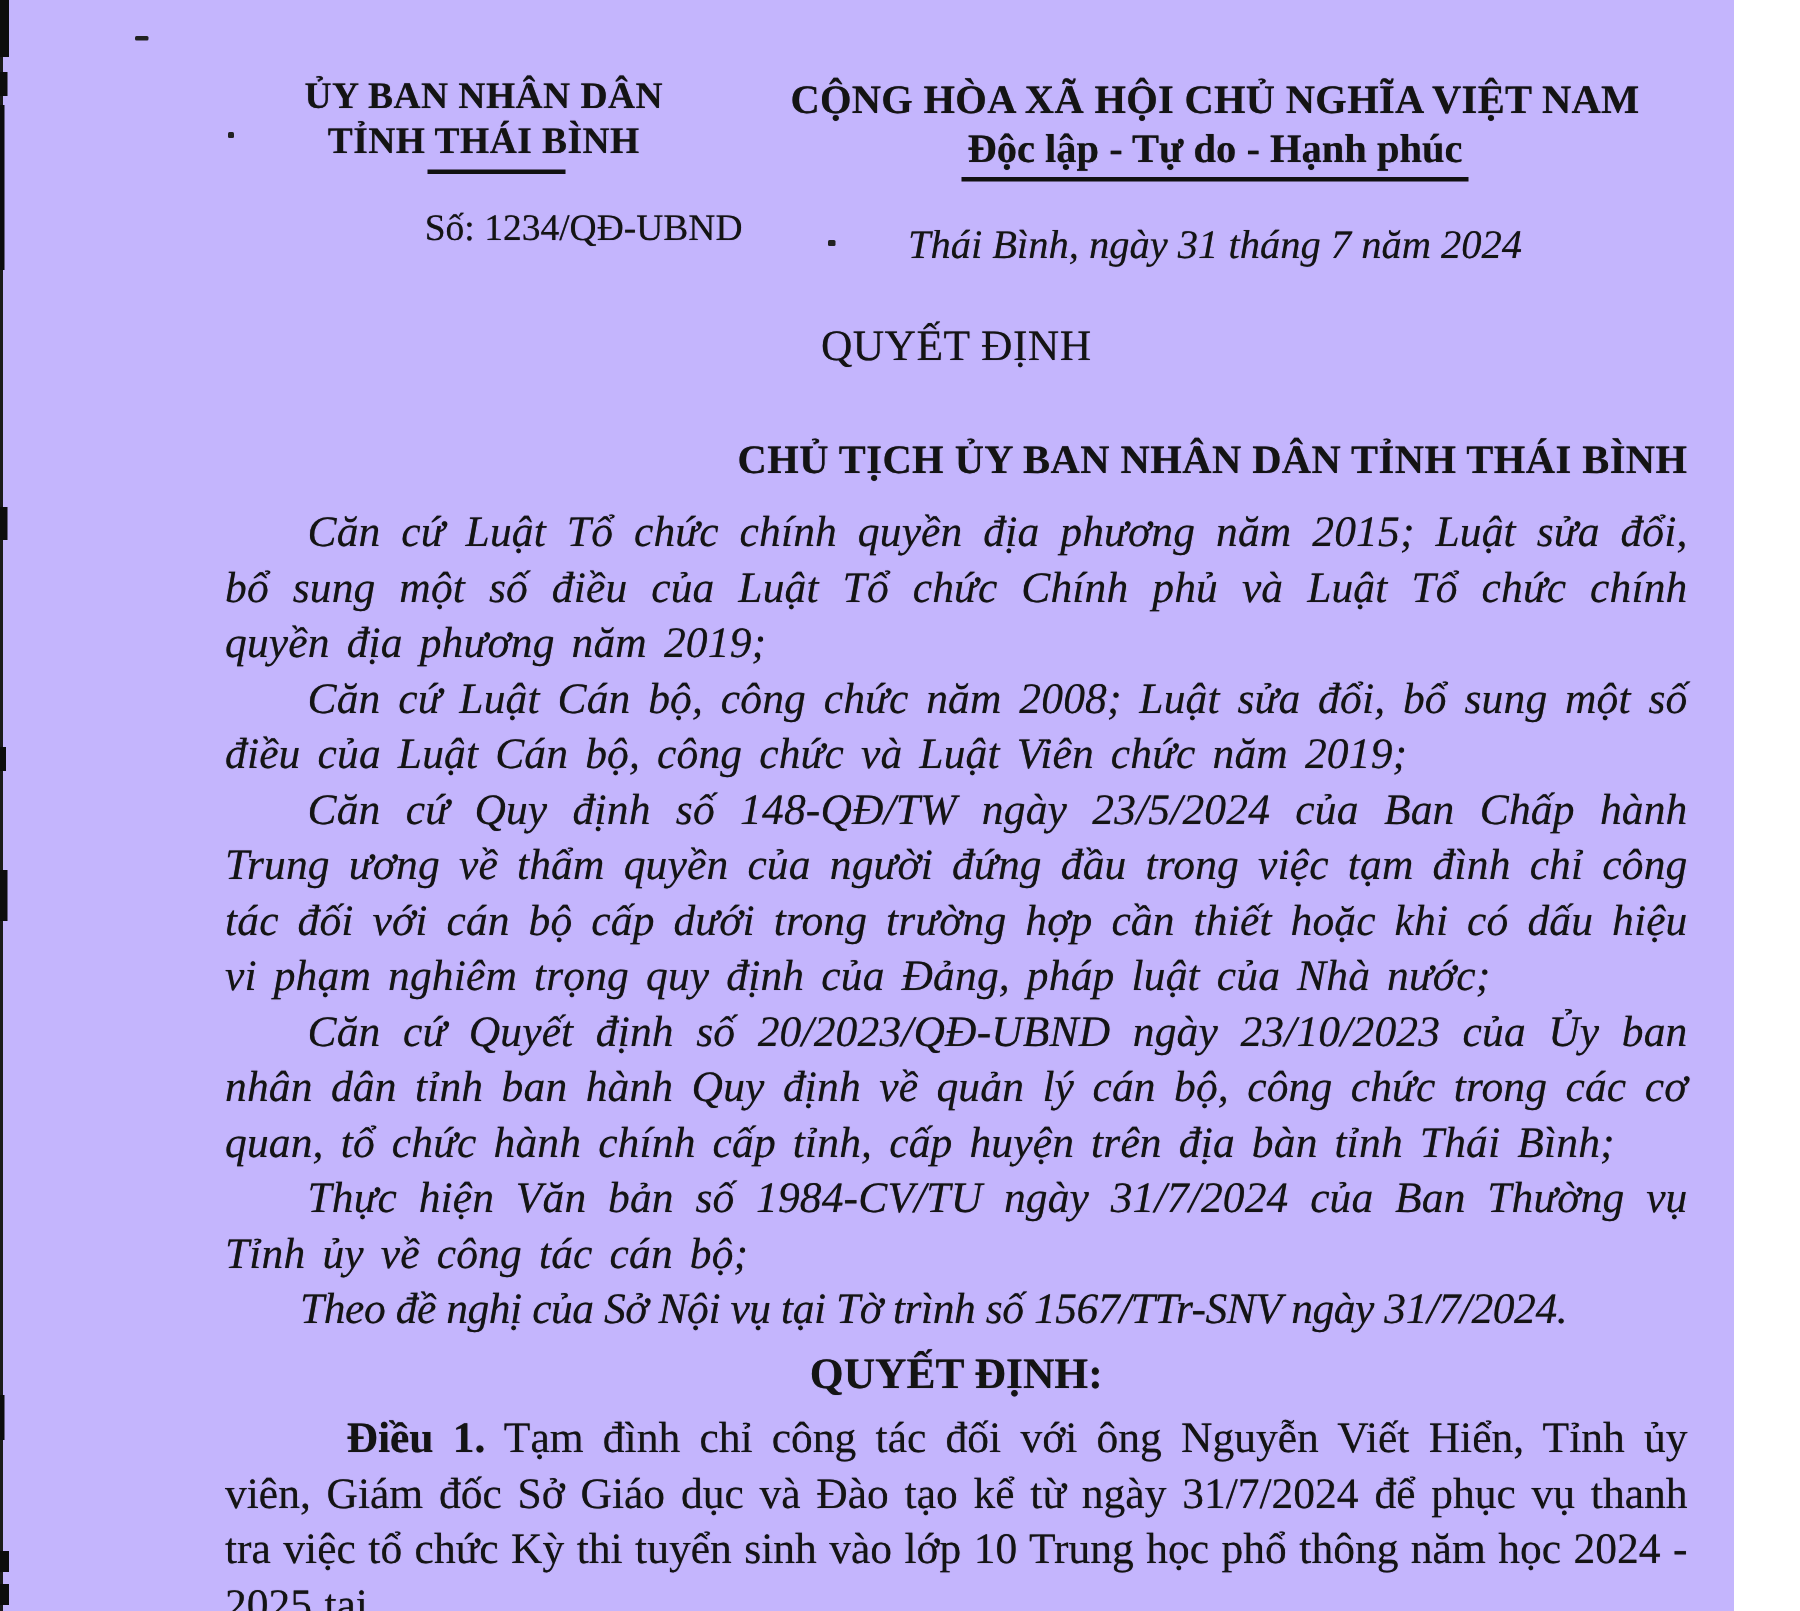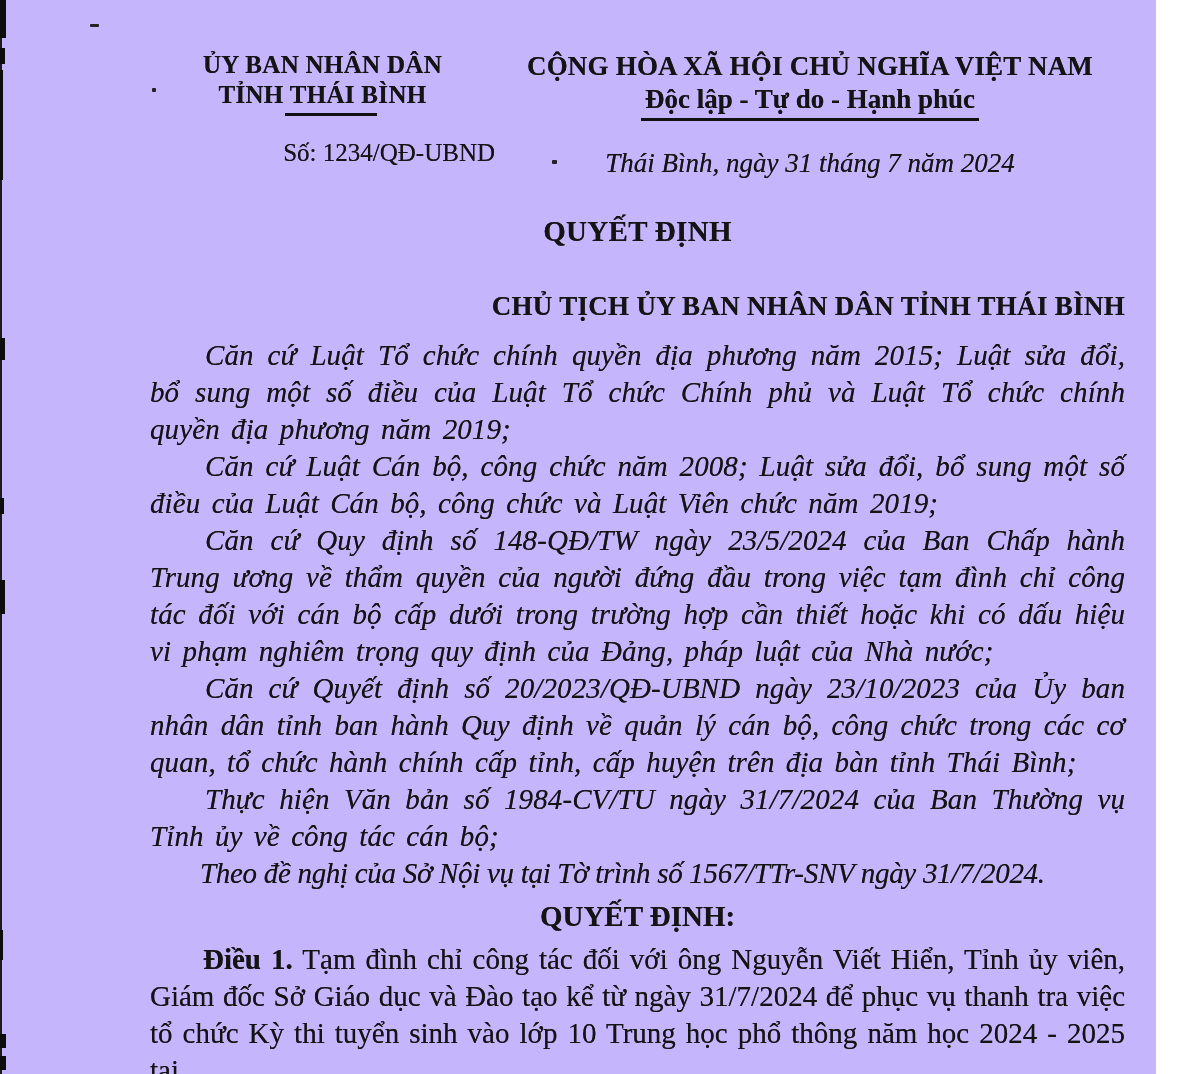--- a/index.html
+++ b/index.html
@@ -21,38 +21,38 @@
   .issuer-rule{width:92px;height:3px;background:#111;margin:3px auto 0 auto;transform:translateX(8px);}
   .doc-number{margin-top:22px;font-size:25px;line-height:30px;text-align:right;}
   .national-block{flex:1;text-align:center;}
   .national-line1{font-size:27px;font-weight:bold;line-height:32px;letter-spacing:.2px;}
   .national-line2{display:inline-block;font-size:27px;font-weight:bold;line-height:31px;
     border-bottom:3px solid #111;padding:0 4px 3px 4px;margin-top:2px;}
   .dateline{margin-top:26px;font-size:27px;font-style:italic;line-height:32px;}
 
   
   .title-block{margin-top:34px;text-align:center;}
-  .title-heading{font-size:29px;font-weight:bold;line-height:36px;letter-spacing:.3px;}
+  .title-heading{font-size:29px;font-weight:normal;line-height:36px;letter-spacing:.3px;}
   .title-subject{font-size:26px;font-weight:bold;line-height:34px;}
   .title-subject .u{border-bottom:3px solid #111;padding-bottom:2px;}
   .authority{margin-top:40px;text-align:right;font-size:27px;font-weight:bold;letter-spacing:.3px;line-height:34px;}
 
   
   .preamble{margin-top:14px;}
   .preamble p{
     margin:0;font-size:29px;font-style:italic;line-height:37px;
     text-align:justify;text-indent:55px;word-spacing:4px;letter-spacing:.1px;
   }
   .preamble p.tight{word-spacing:0;letter-spacing:-.3px;text-indent:50px;}
   .decision-heading{margin-top:6px;text-align:center;font-size:29px;font-weight:bold;line-height:37px;}
   .article{
     margin-top:6px;font-size:29px;line-height:37px;
     text-align:justify;text-indent:53px;word-spacing:1px;
   }
-  .article .lbl{font-weight:bold;}
+  .article .lbl{font-weight:bold;margin-left:28px;}
 
   
   .content, .content *{text-shadow:0 0 .5px rgba(0,0,0,.65);}
 
   
   .edge-line{position:absolute;left:0;top:0;width:2px;height:1074px;background:#1b1b1b;}
   .blob{position:absolute;left:0;background:#0d0d0d;}
   .speck{position:absolute;background:#222;border-radius:1px;}
 </style>
 </head>

